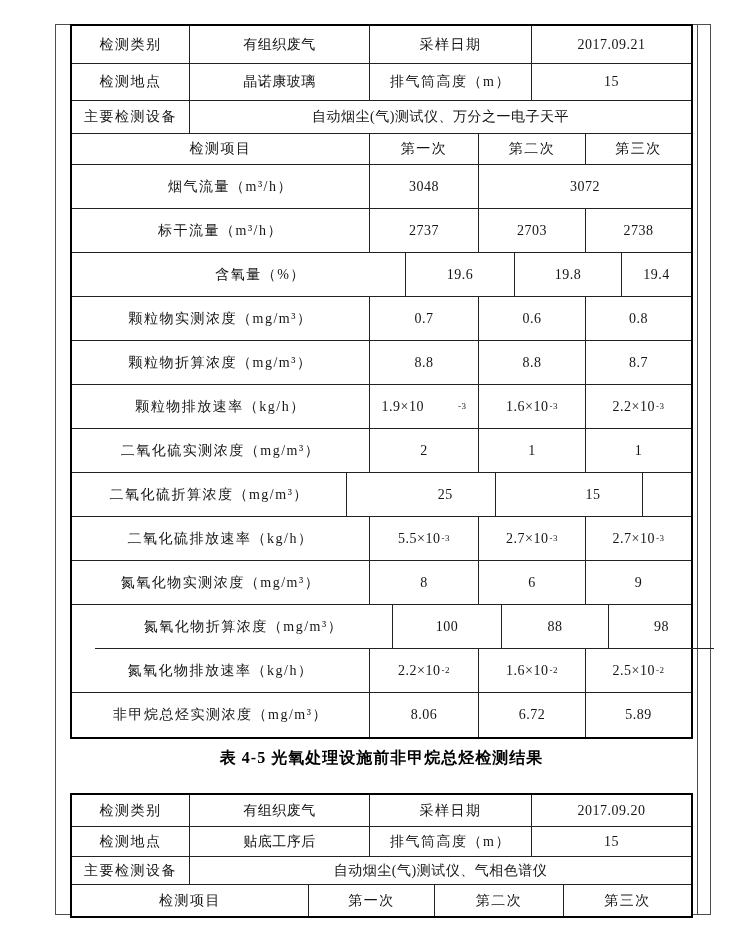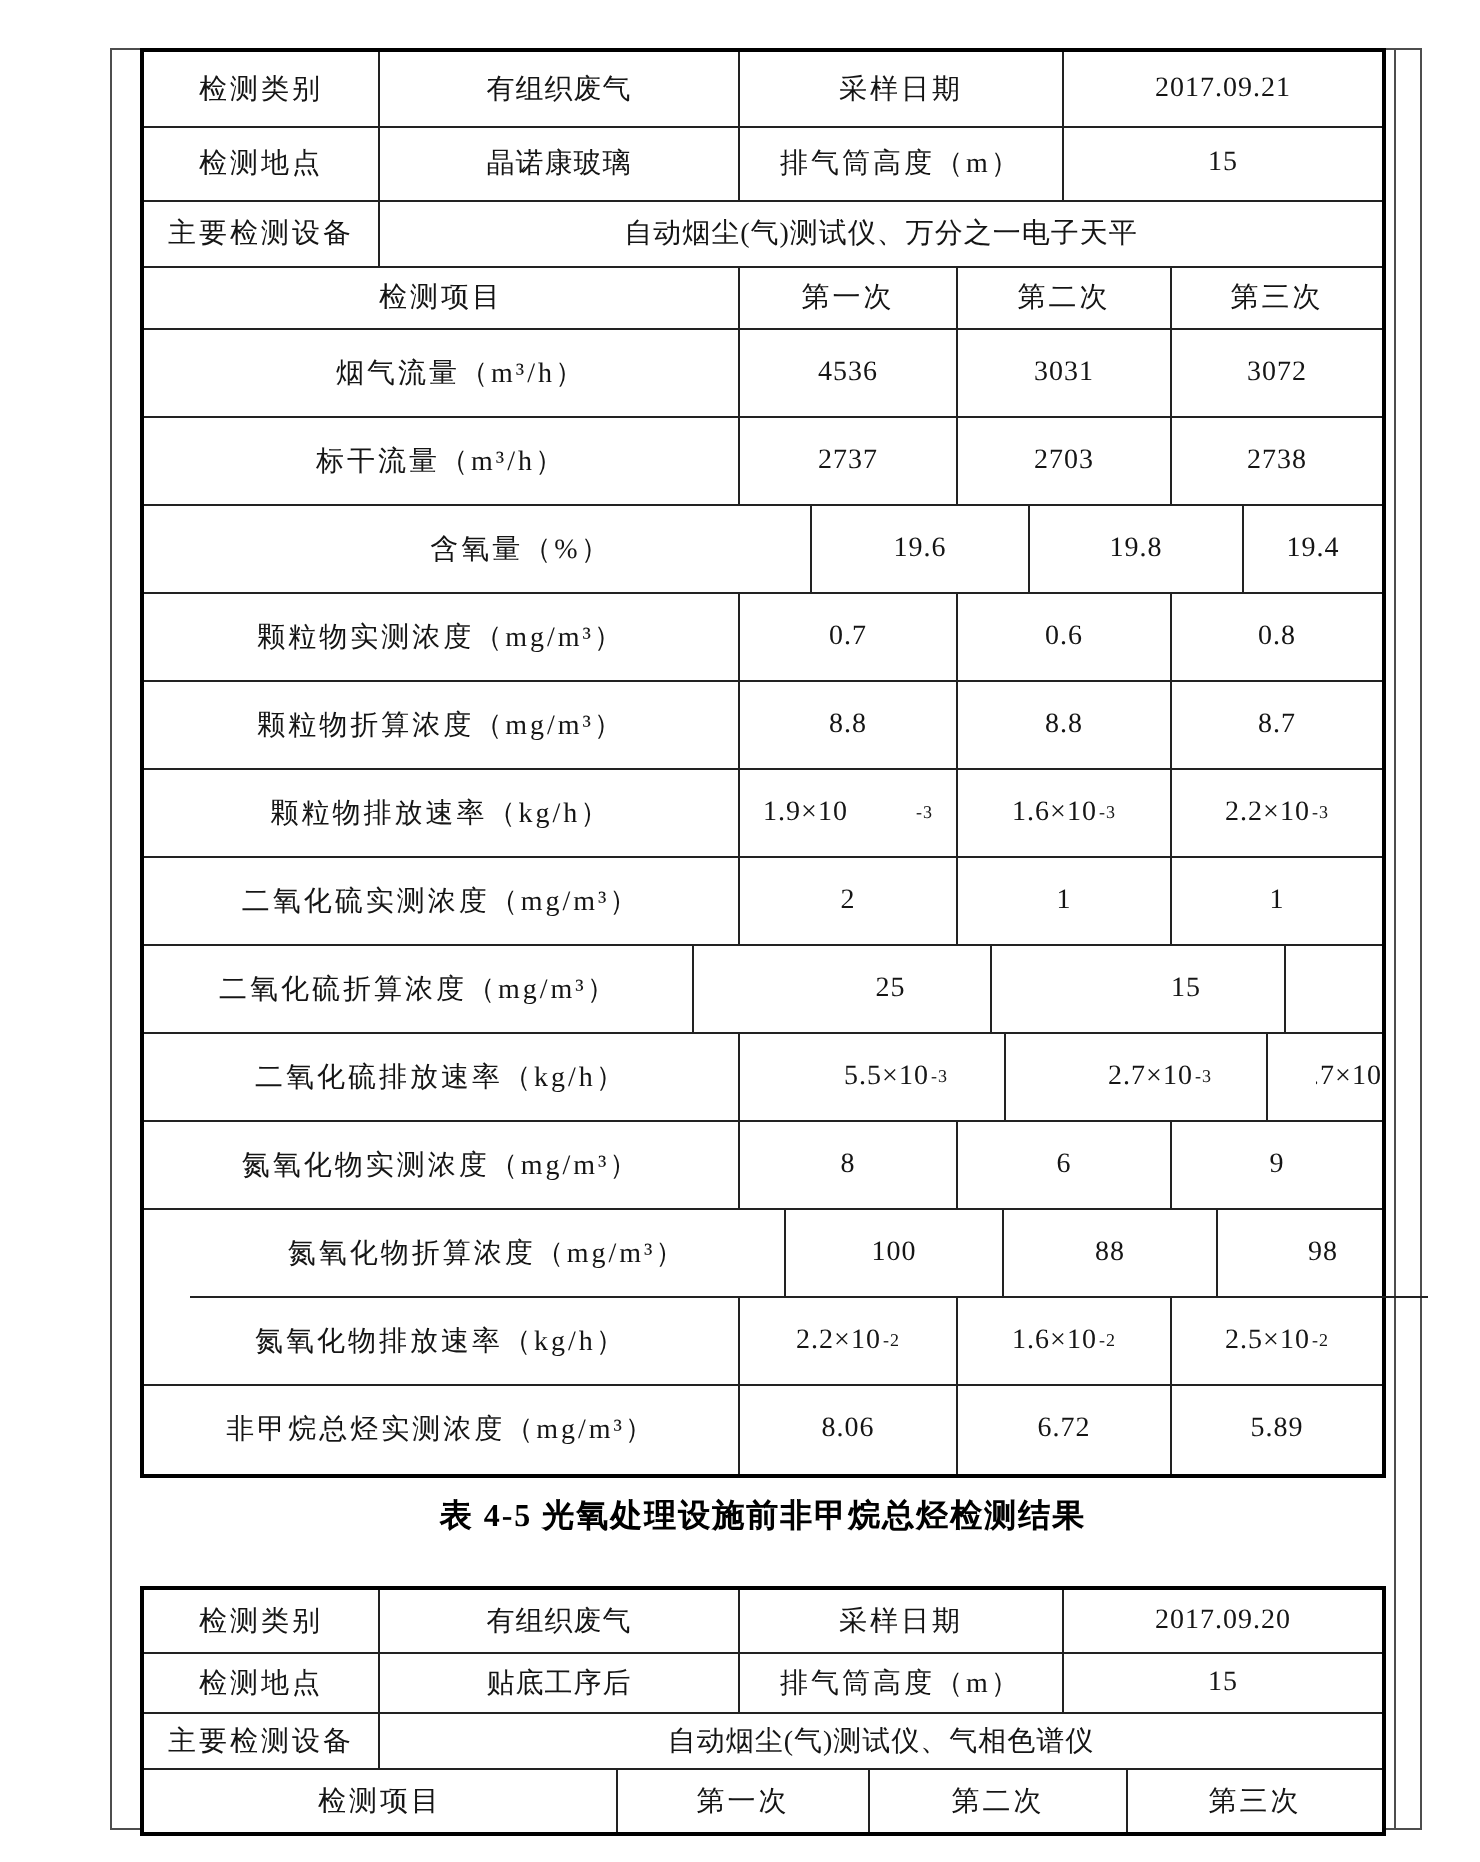--- a/index.html
+++ b/index.html
@@ -54,24 +54,21 @@
       </div>
       <div class="trow" style="height: 31px;">
         <div class="tcell lbl" style="width: 298px;">检测项目</div>
         <div class="tcell lbl" style="width: 109px;">第一次</div>
         <div class="tcell lbl" style="width: 107px;">第二次</div>
         <div class="tcell lbl grow">第三次</div>
       </div>
       <div class="trow" style="height: 44px;">
         <div class="tcell lbl" style="width: 298px; padding-left: 20px;">烟气流量（m³/h）</div>
         <div class="tcell" style="width: 109px;">
-          <span>4536</span>
-        </div>
-        <div class="tcell" style="width: 107px;">
-          <span>3031</span>
+          <span>3048</span>
         </div>
         <div class="tcell grow">
           <span>3072</span>
         </div>
       </div>
       <div class="trow" style="height: 44px;">
         <div class="tcell lbl" style="width: 298px;">标干流量（m³/h）</div>
         <div class="tcell" style="width: 109px;">
           <span>2737</span>
         </div>
@@ -150,21 +147,21 @@
         <div class="tcell" style="width: 109px;">
           <span>25</span>
         </div>
         <div class="tcell" style="width: 107px;">
           <span>15</span>
         </div>
         <div class="tcell grow">
           <span>11</span>
         </div>
       </div>
-      <div class="trow" style="height: 44px; gap: 24px;">
+      <div class="trow" style="height: 44px;">
         <div class="tcell lbl" style="width: 298px;">二氧化硫排放速率（kg/h）</div>
         <div class="tcell" style="width: 109px;">
           <span>5.5×10</span>
           <sup>-3</sup>
         </div>
         <div class="tcell" style="width: 107px;">
           <span>2.7×10</span>
           <sup>-3</sup>
         </div>
         <div class="tcell grow">

